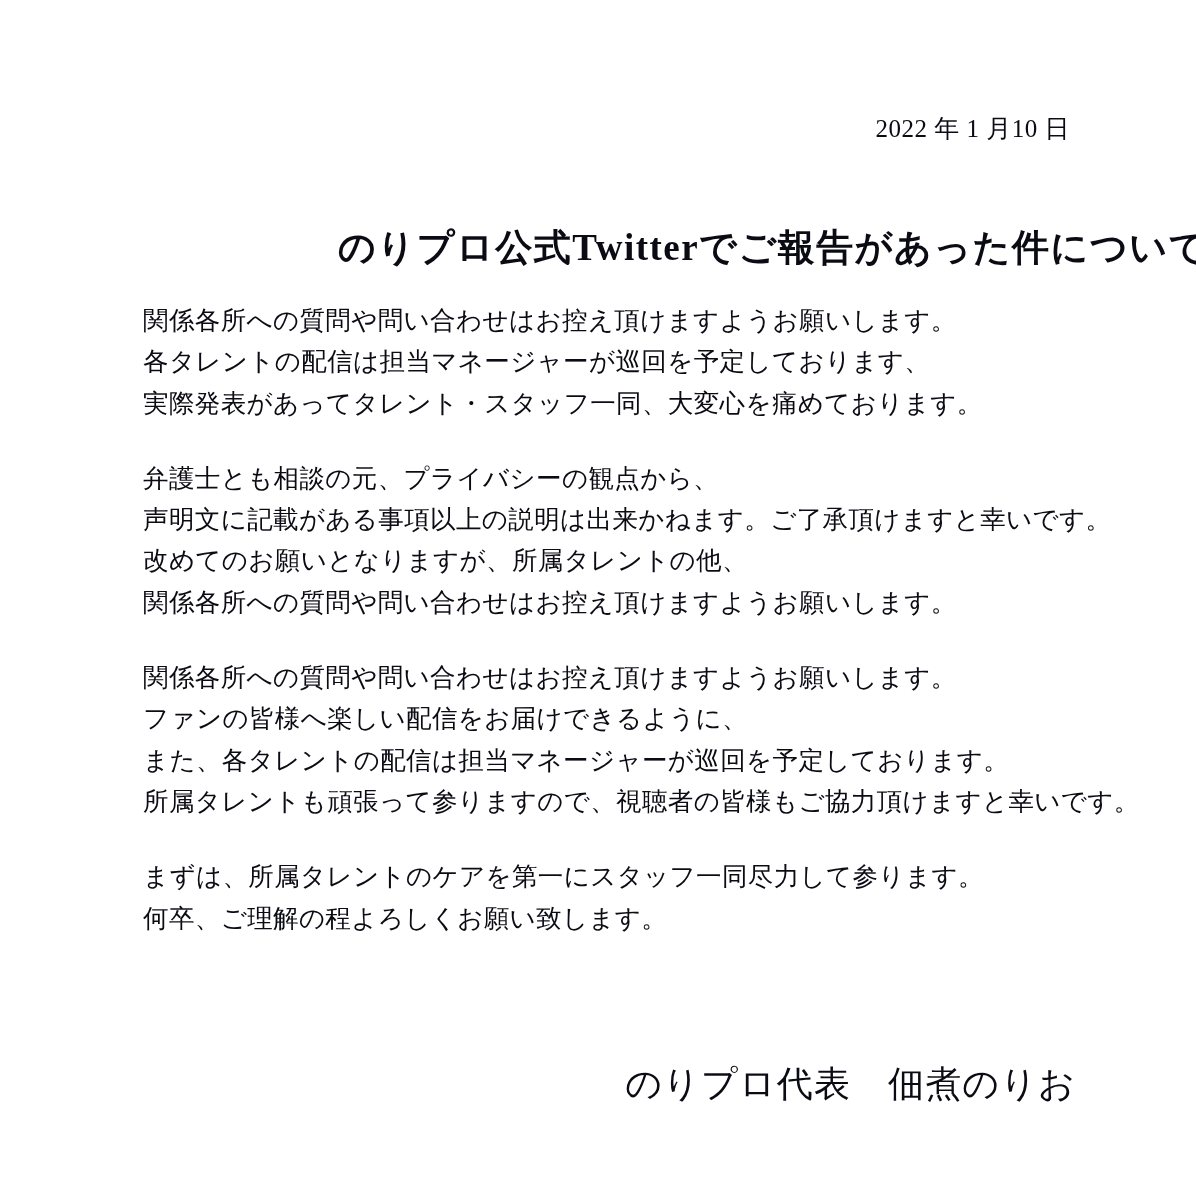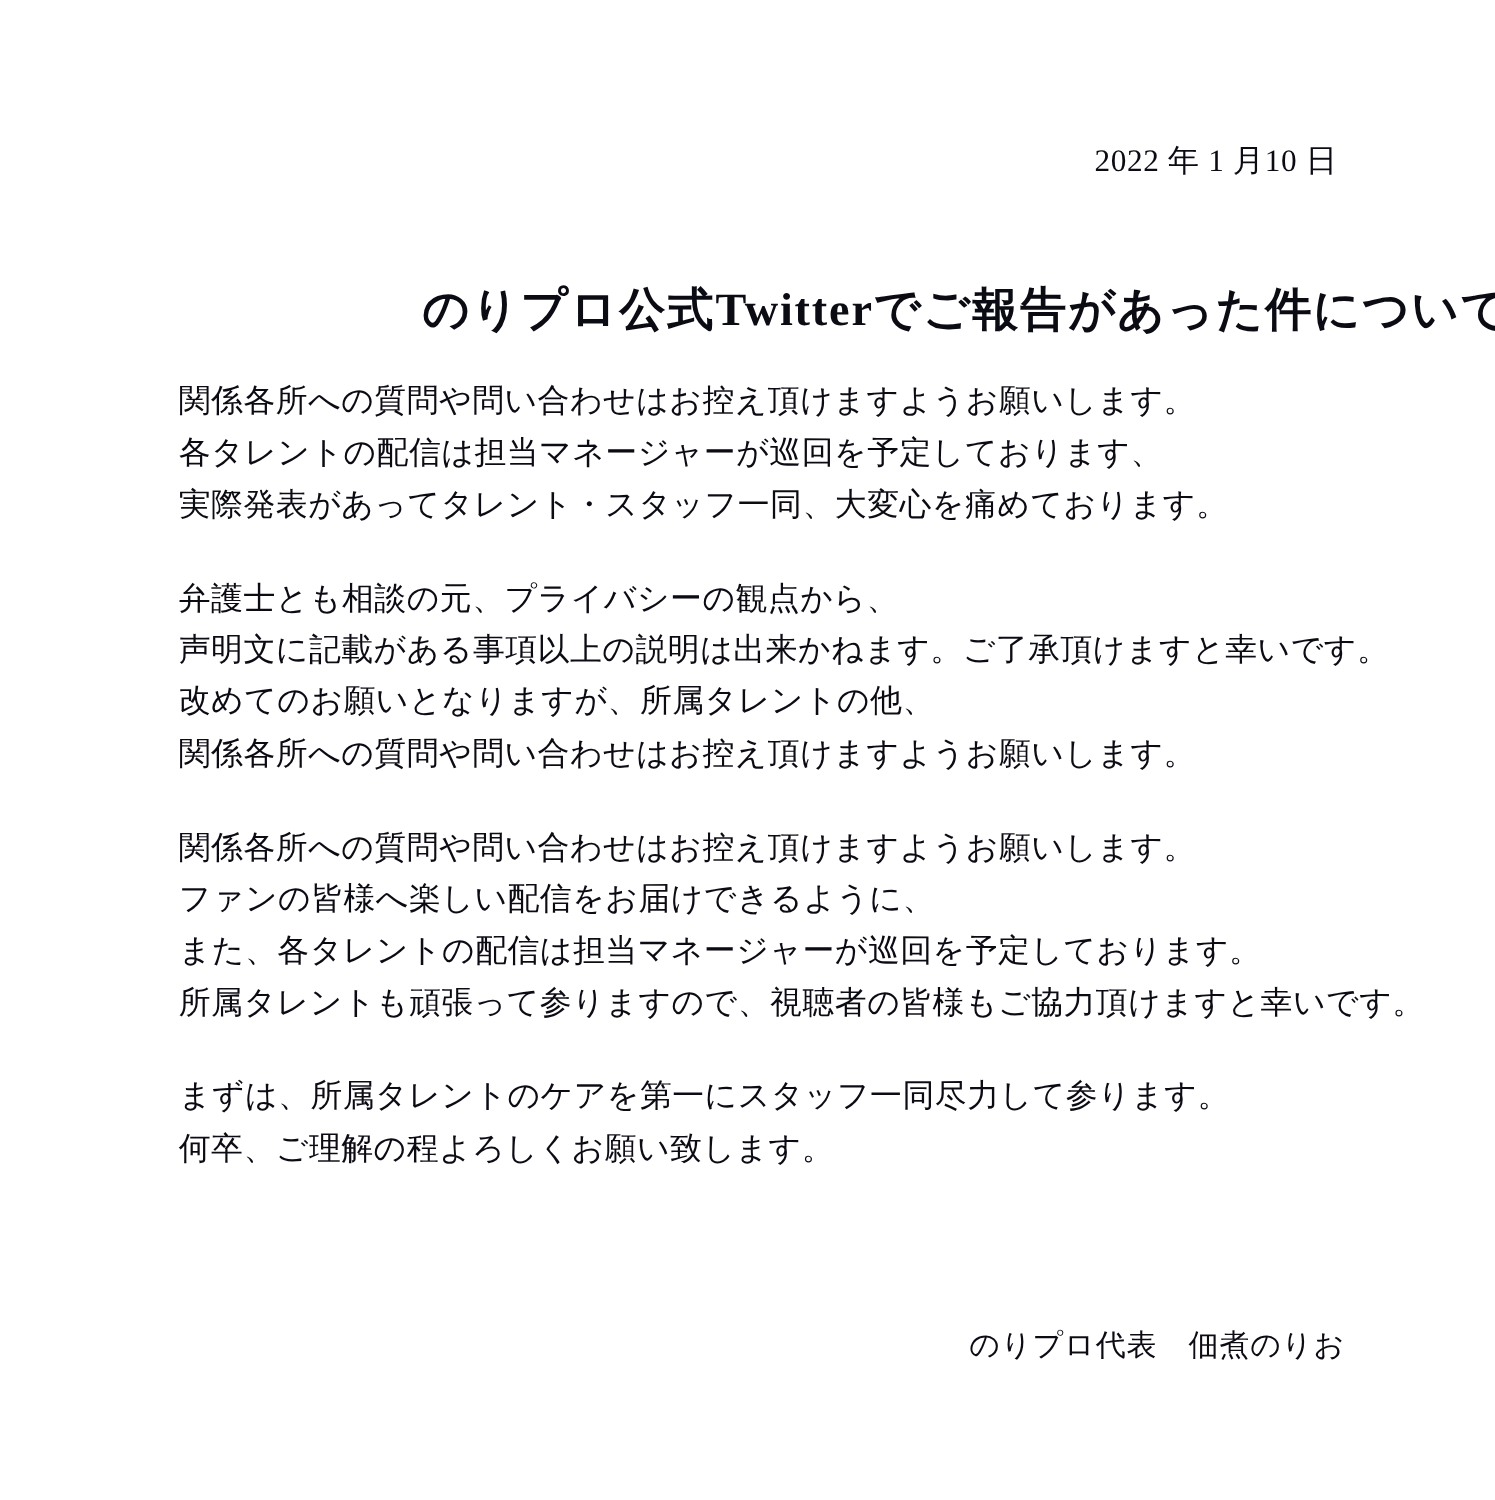--- a/index.html
+++ b/index.html
@@ -57,21 +57,21 @@
   .line {
     font-size: 25.5px;
     line-height: 1.62;
     letter-spacing: 0.015em;
     white-space: nowrap;
   }
   .signature {
     position: absolute;
     top: 1060px;
     right: 132px;
-    font-size: 24px;
+    font-size: 36px;
     letter-spacing: 0.03em;
     white-space: nowrap;
   }
 </style>
 </head>
 <body>
 
 <div class="page">
 
   <div class="date-line">2022 年 1 月10 日</div>

